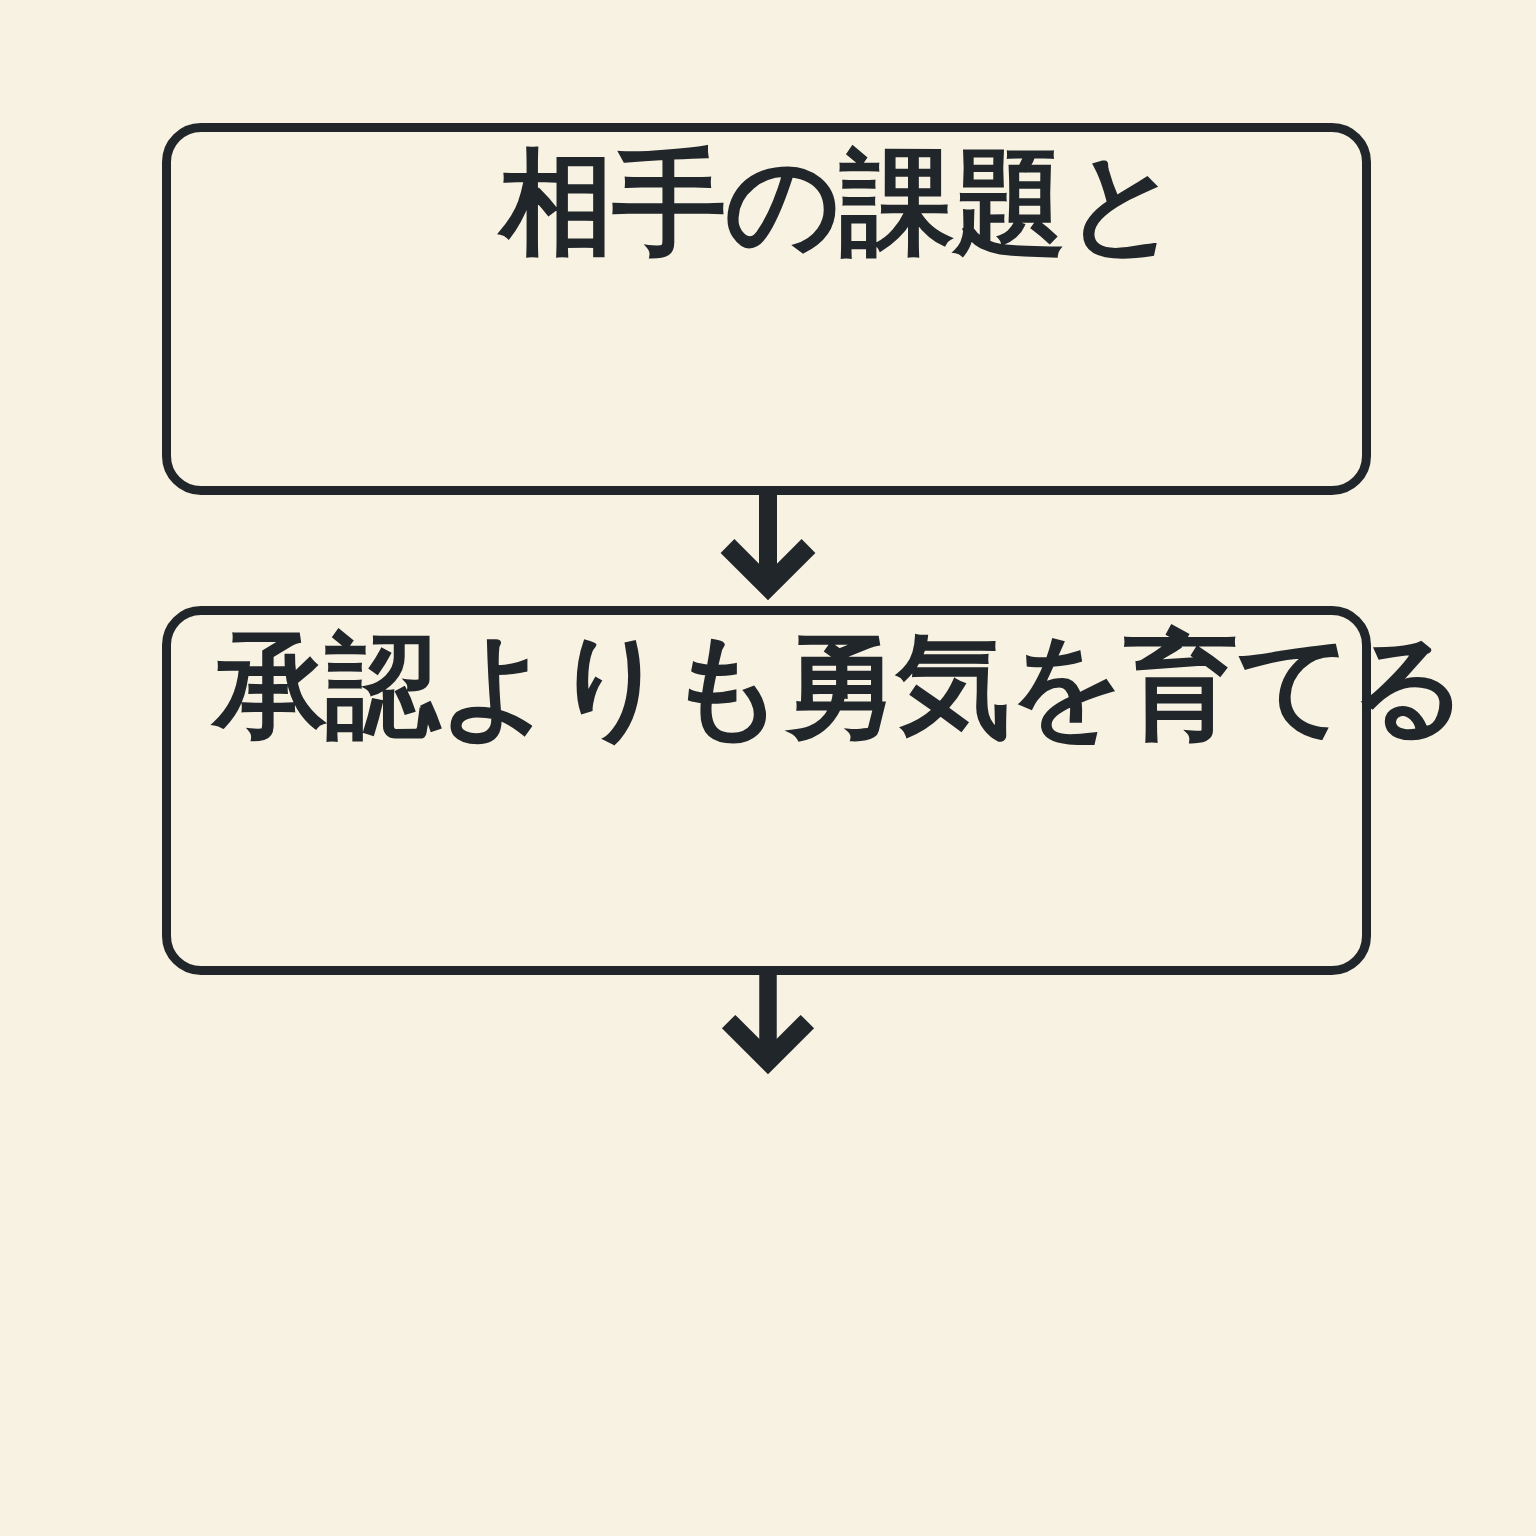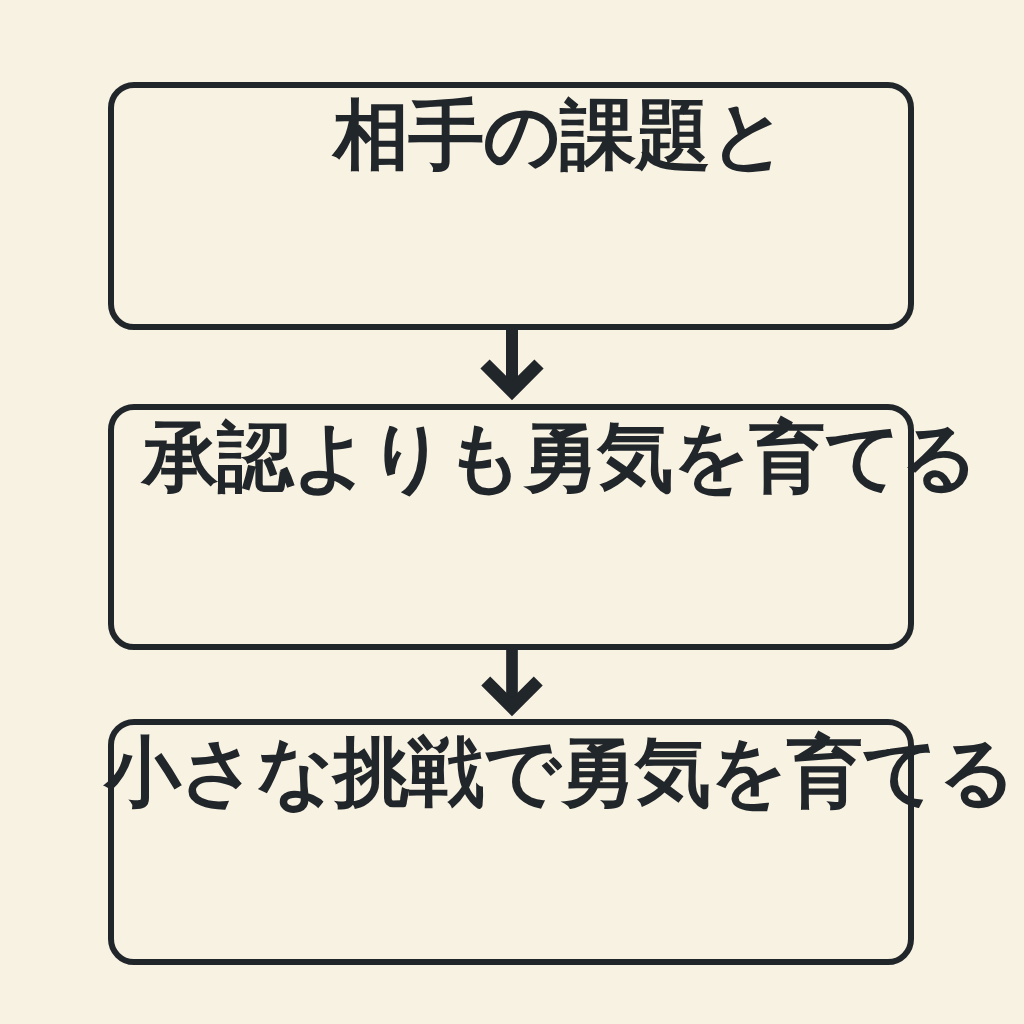--- a/index.html
+++ b/index.html
@@ -70,18 +70,14 @@
     <div class="box-line">勇気を育てる</div>
   </div>
 
   <div class="arrow arrow-2">
     <svg viewBox="0 0 68 72" aria-hidden="true">
       <line x1="34" y1="0" x2="34" y2="58" stroke="currentColor" stroke-width="12"></line>
       <path d="M7 34 L34 61 L61 34" fill="none" stroke="currentColor" stroke-width="13" stroke-linejoin="miter"></path>
     </svg>
   </div>
 
-  <div class="flow-box box-3">
-    <div class="box-line">小さな挑戦で</div>
-    <div class="box-line">勇気を育てる</div>
-  </div>
 
 </div>
 
 </body></html>

